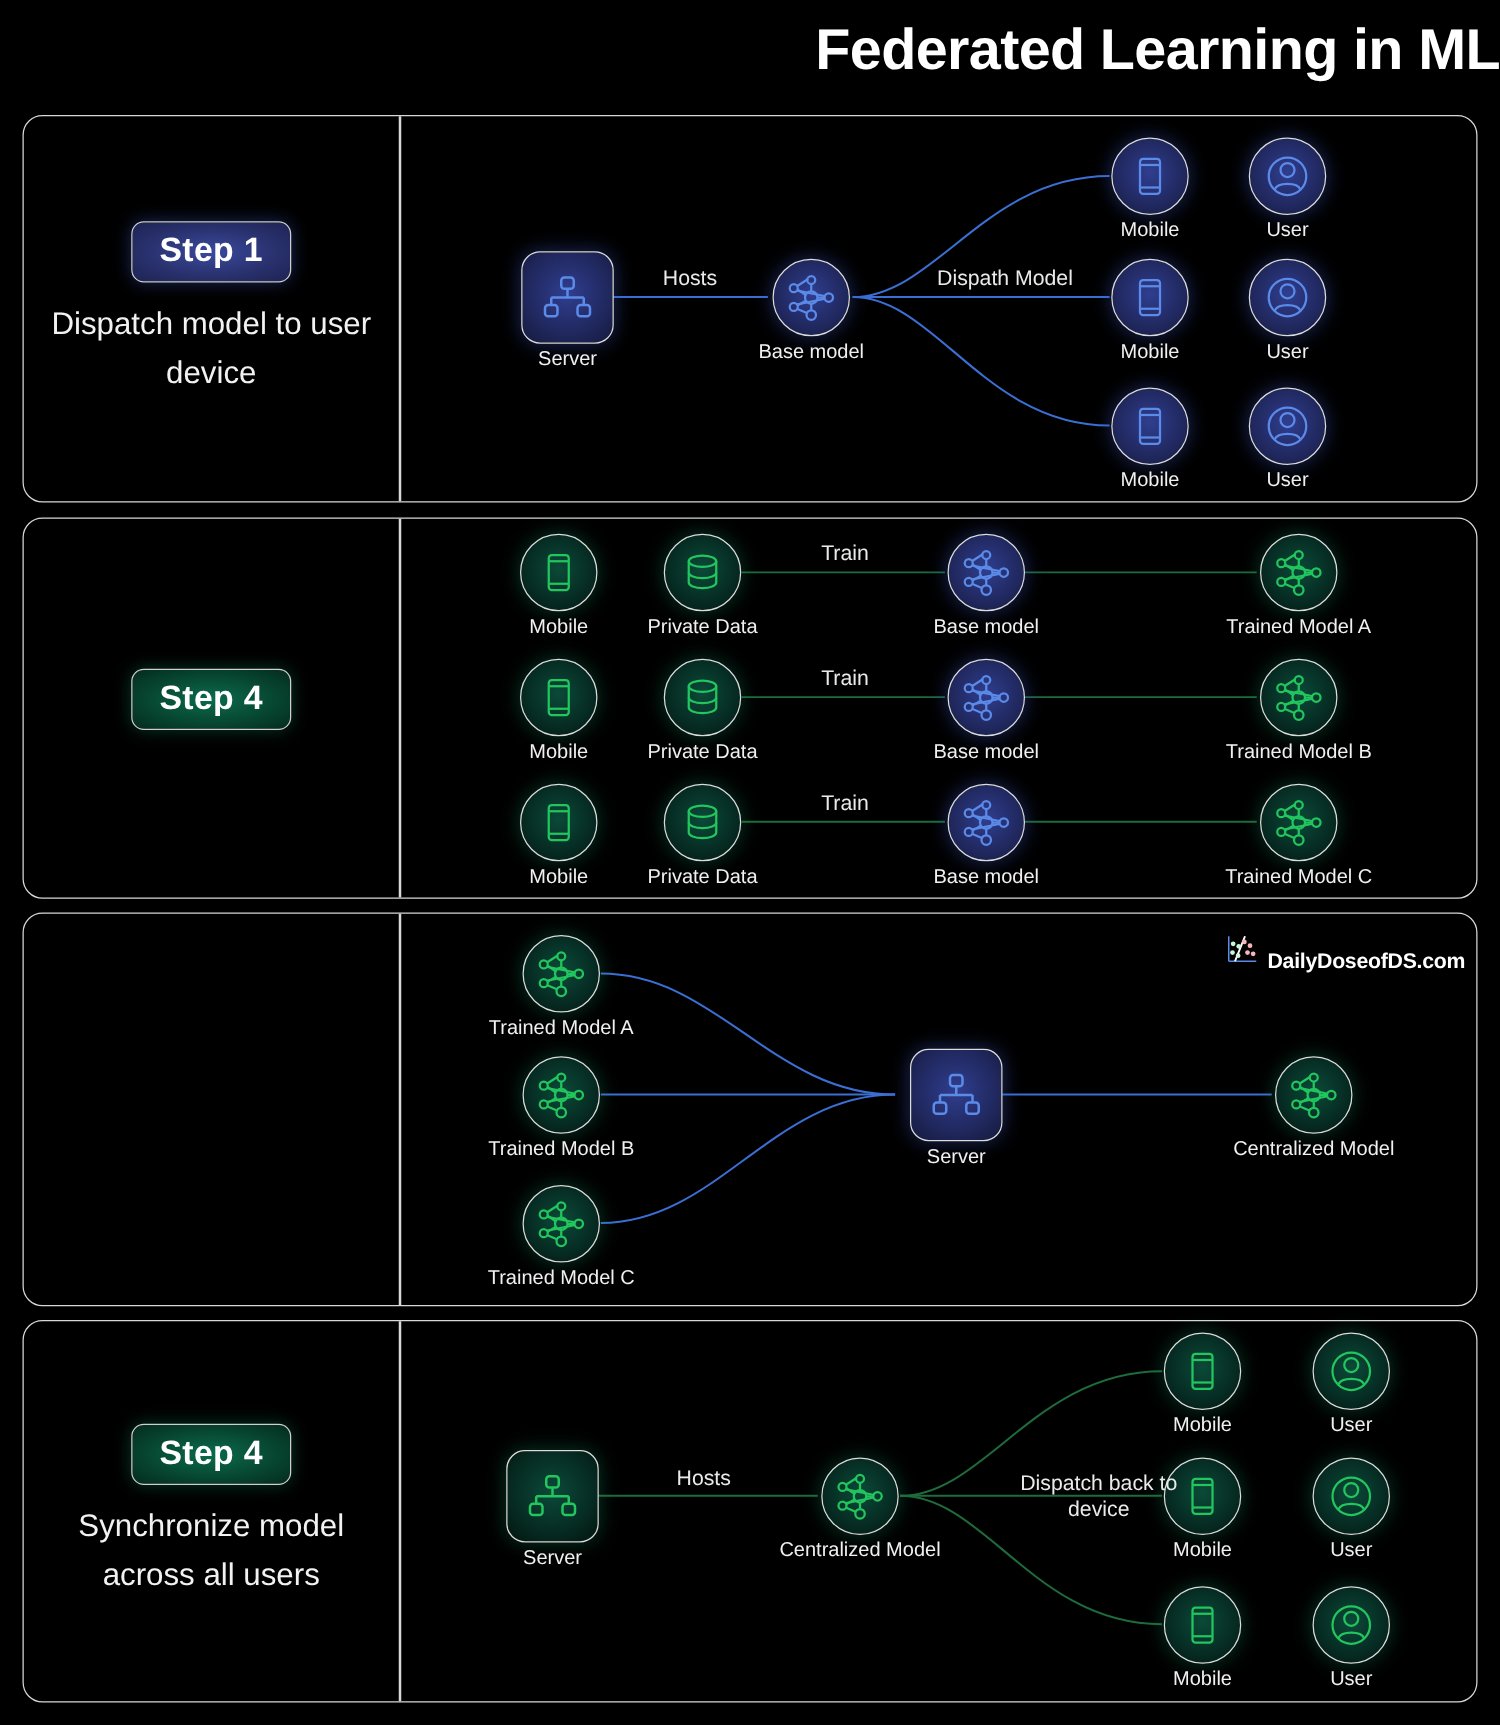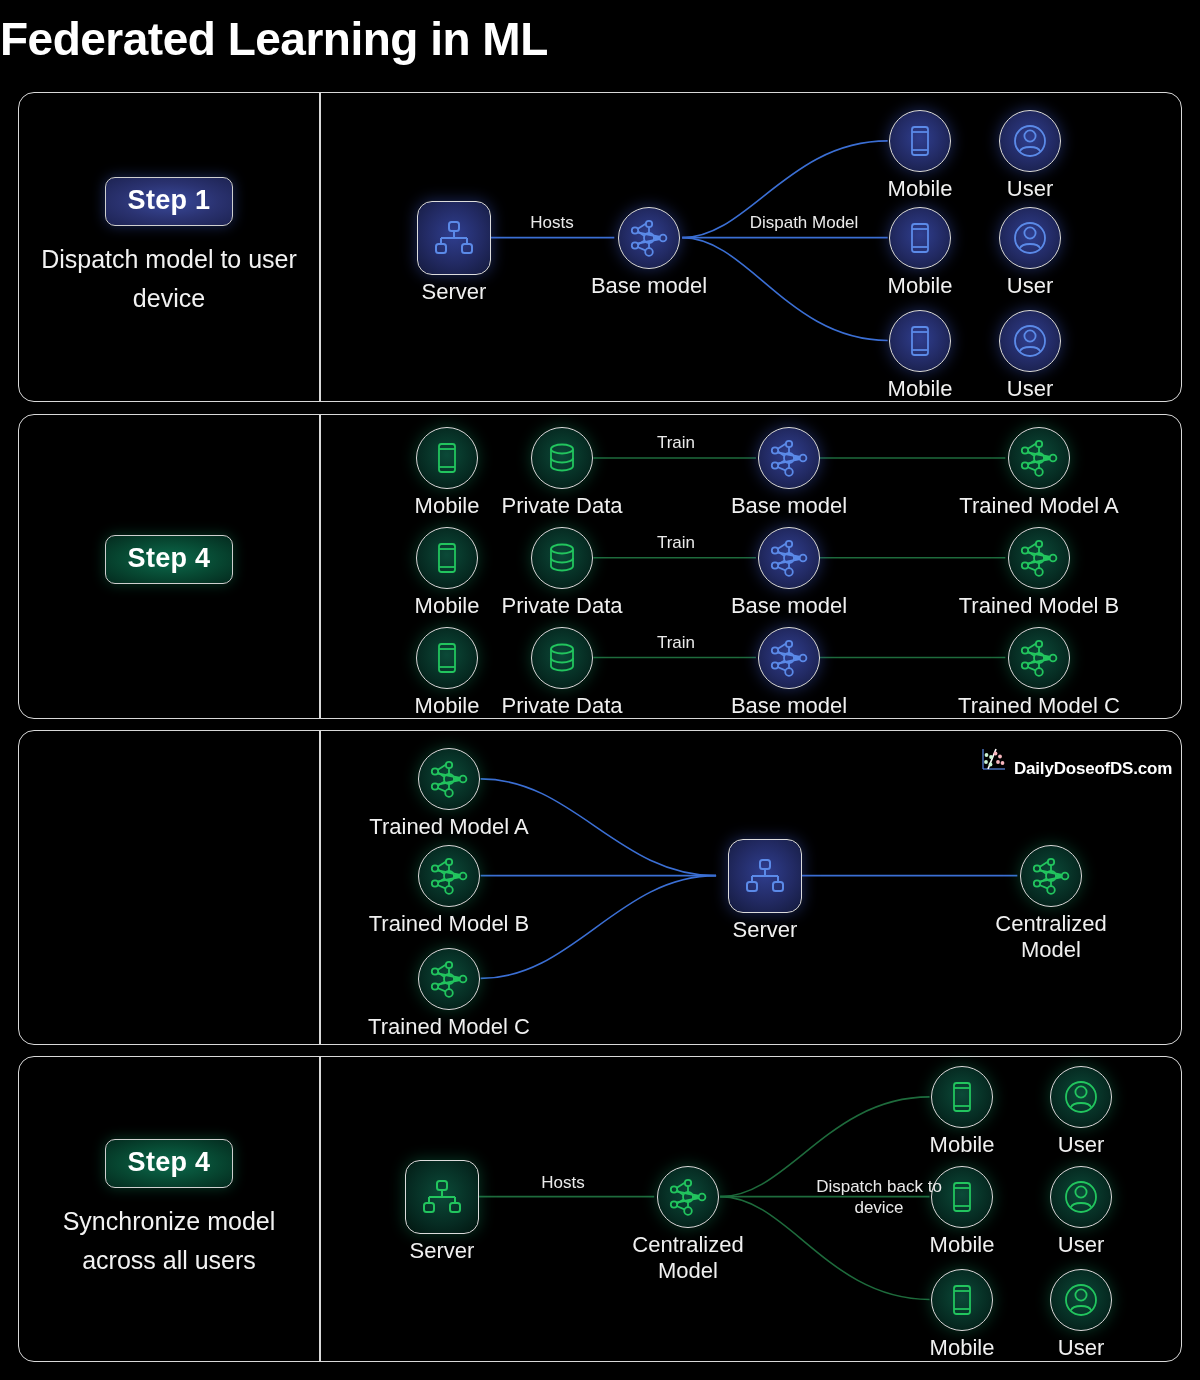--- a/index.html
+++ b/index.html
@@ -7,21 +7,21 @@
   body {
     width:1200px; height:1380px;
     font-family: "Liberation Sans", sans-serif;
     color:#fff; overflow:hidden; position:relative;
   }
   .page { position:relative; width:1200px; height:1380px; }
 
   
   .title {
     position:absolute; top:12px; left:0; width:1200px;
-    text-align:left; font-size:46px; font-weight:bold;
+    text-align:right; font-size:46px; font-weight:bold;
     letter-spacing:-0.5px; color:#ffffff;
   }
 
   
   .panel {
     position:absolute; left:18px; width:1164px;
     border:1.6px solid #d8d8d8; border-radius:16px;
     background:#000;
   }
   .panel .vdiv {
@@ -72,21 +72,21 @@
   .fill-blue {
     background:radial-gradient(circle at 50% 45%, #2f3e8f 0%, #222a63 55%, #141a3c 100%);
     box-shadow:0 0 16px rgba(58,84,190,.5);
   }
   .fill-green {
     background:radial-gradient(circle at 50% 45%, #0b4a38 0%, #062b22 60%, #02150f 100%);
     box-shadow:0 0 16px rgba(18,150,100,.38);
   }
   .node-label {
     position:absolute; left:50%; transform:translateX(-50%);
-    white-space:nowrap; font-size:22px; color:#f0f0f0;
+    white-space:nowrap; font-size:16px; color:#f0f0f0;
     text-align:center; line-height:1.18;
   }
   .circ + .node-label { top:66px; }
   .sq + .node-label { top:78px; }
   .node-label.two { white-space:normal; width:130px; }
 
   
   .edge-label {
     position:absolute; transform:translate(-50%,-50%);
     font-size:17px; color:#eaeaea; white-space:nowrap;

